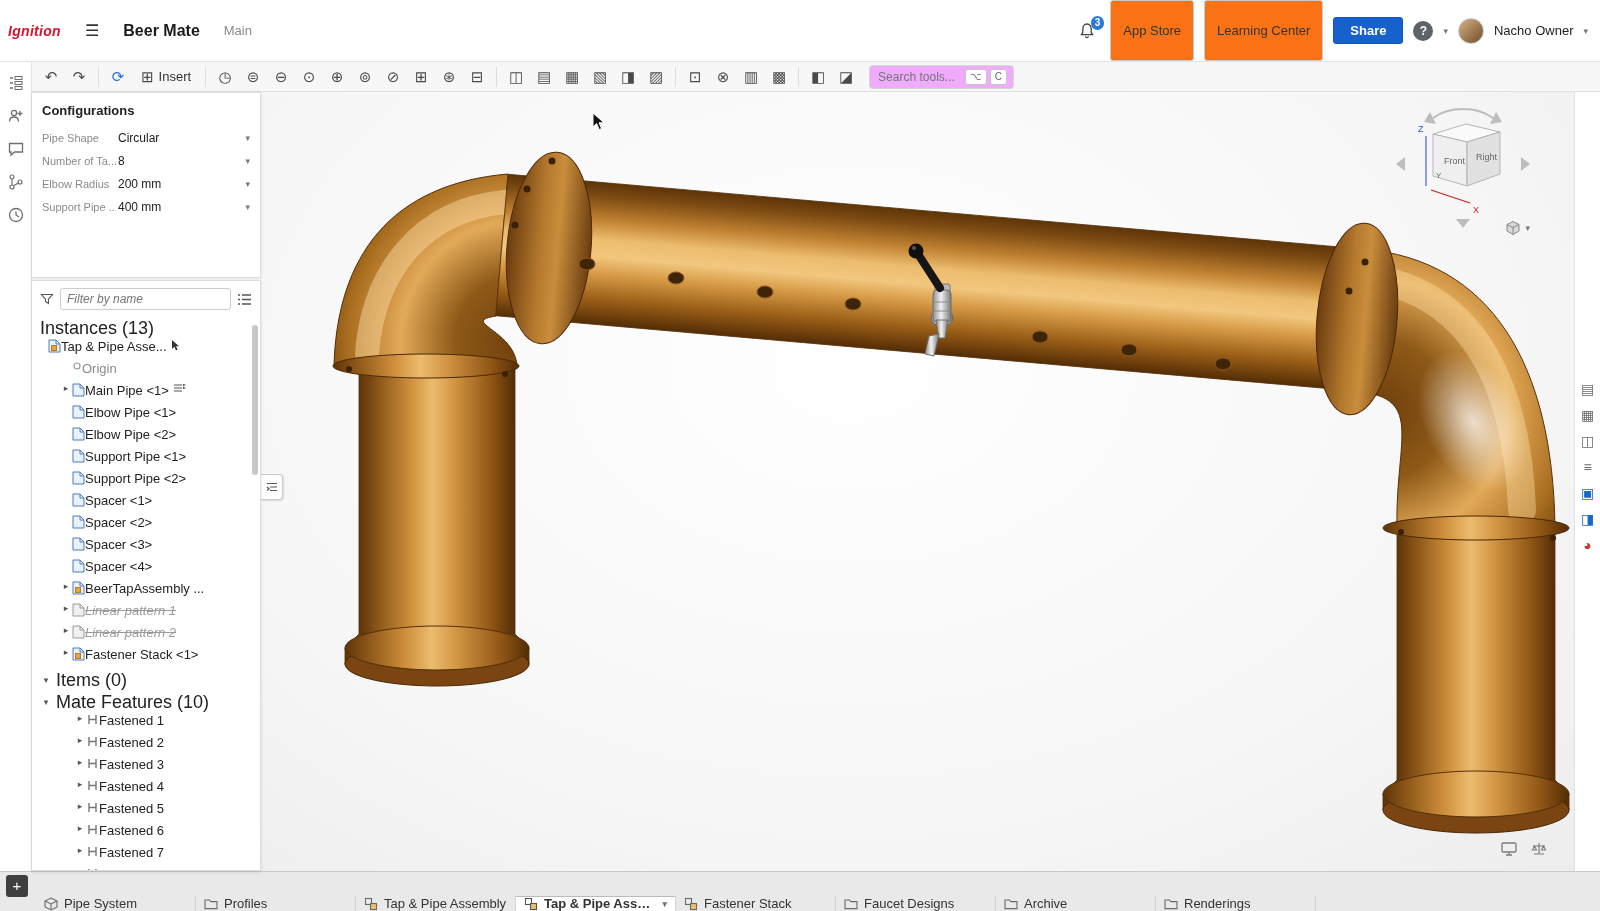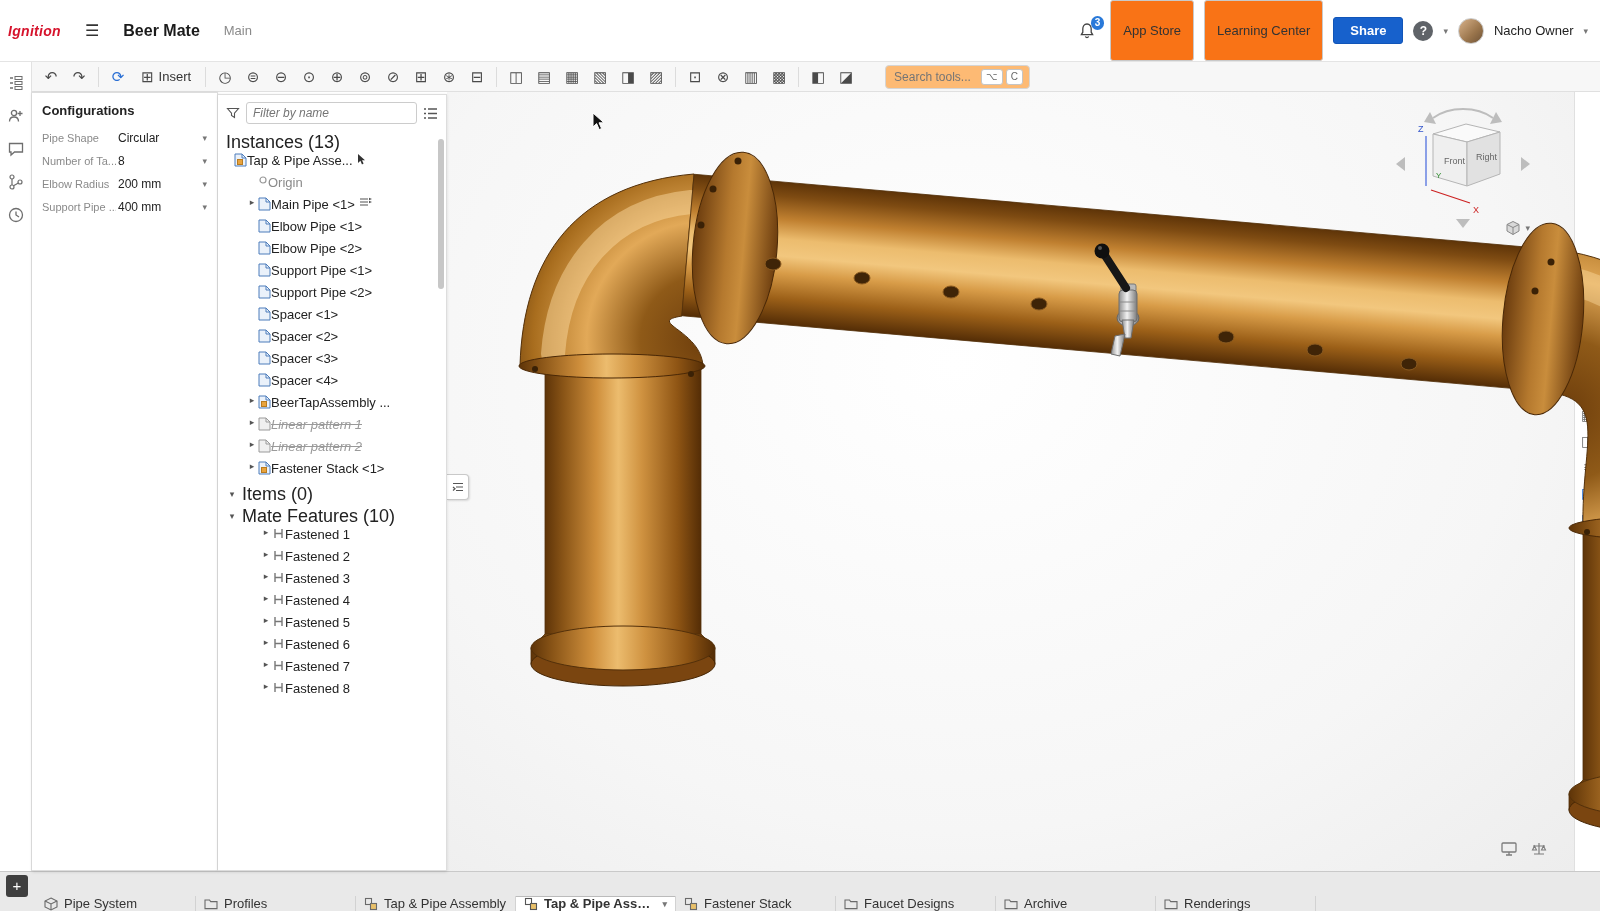--- a/index.html
+++ b/index.html
@@ -60,32 +60,32 @@
   .tool {
     width:26px; height:24px; display:flex; align-items:center; justify-content:center;
     font-size:15px; color:#4a4a4a; border-radius:3px; cursor:pointer;
   }
   .tool.blue { color:#2a6fd4; }
   .sep { width:1px; height:20px; background:#dcdcdc; margin:0 4px; }
   .insert-btn { display:flex; align-items:center; gap:5px; padding:0 8px; height:24px; cursor:pointer; border-radius:3px; }
   .insert-btn .glyph { font-size:15px; color:#4a4a4a; }
   .insert-btn .lbl { font-size:13px; color:#333; }
   .search {
-    display:flex; align-items:center; background:#fdba74; border:1px solid #d5d5d5;
-    border-radius:4px; height:24px; padding:0 6px; margin-left:24px;
+    display:flex; align-items:center; background:#f0abfc; border:1px solid #d5d5d5;
+    border-radius:4px; height:24px; padding:0 6px; margin-left:8px;
   }
   .search input { border:0; background:transparent; outline:none; width:86px; font-size:12px; color:#555; font-family:inherit; }
   .search kbd {
     border:1px solid #c5c5c5; background:#fff; border-radius:3px; font-size:10px;
     padding:0 4px; color:#666; margin-left:3px; font-family:inherit; line-height:14px;
   }
 
   
   .main-row { flex:1; display:flex; min-height:0; }
-  .left-col { flex:0 0 182px; display:flex; flex-direction:row; background:transparent; z-index:20; }
+  .left-col { flex:0 0 182px; display:flex; flex-direction:column; background:transparent; z-index:20; }
   .panel { background:#fff; border:1px solid #ddd; border-left:none; box-shadow:0 1px 3px rgba(0,0,0,.12); }
   .config-panel { flex:0 0 186px; padding:6px 0; }
   .config-title { font-size:13px; font-weight:bold; padding:4px 10px 8px; }
   .cfg-row { display:flex; align-items:center; height:23px; padding:0 8px 0 10px; }
   .cfg-label { width:74px; font-size:11px; color:#8a8a8a; white-space:nowrap; overflow:hidden; }
   .cfg-value { flex:1; display:flex; align-items:center; justify-content:space-between; font-size:12px; color:#222; cursor:pointer; padding:2px 2px; border-radius:2px; }
   .tree-panel { flex:1; margin-top:2px; overflow:hidden; position:relative; padding-bottom:4px; }
   .filter-row { display:flex; align-items:center; gap:6px; padding:7px 8px; }
   .filter-row input {
     flex:1; height:22px; border:1px solid #ccc; border-radius:3px; padding:0 6px;

